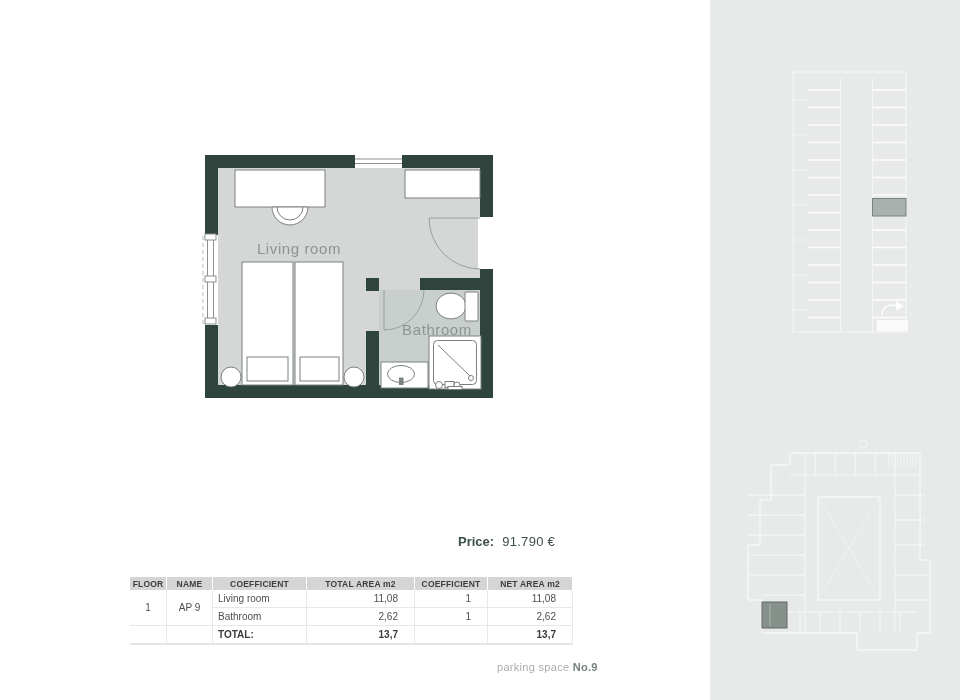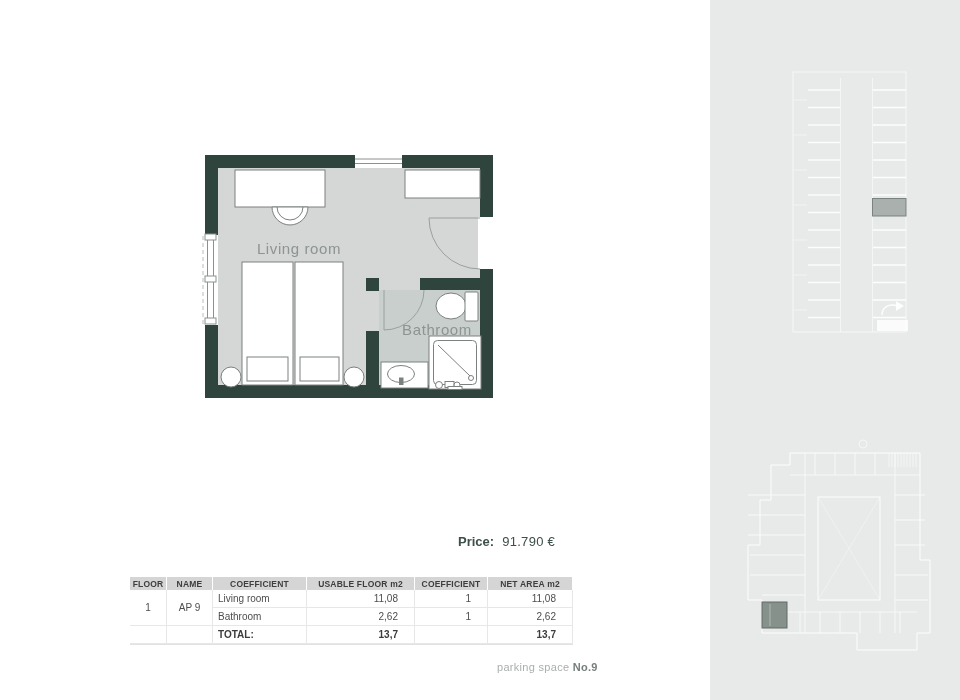--- a/index.html
+++ b/index.html
@@ -130,21 +130,21 @@
 
   <div class="price">
     <span class="p-label">Price:</span>
     <span class="p-value">91.790 €</span>
   </div>
 
   <div class="area-table">
     <div class="th">FLOOR</div>
     <div class="th">NAME</div>
     <div class="th">COEFFICIENT</div>
-    <div class="th">USABLE FLOOR m2</div>
+    <div class="th">TOTAL AREA m2</div>
     <div class="th">COEFFICIENT</div>
     <div class="th">NET AREA m2</div>
 
     <div class="td center span2">1</div>
     <div class="td center span2">AP 9</div>
 
     <div class="td left" style="grid-row:2">Living room</div>
     <div class="td right" style="grid-row:2">11,08</div>
     <div class="td right" style="grid-row:2">1</div>
     <div class="td right" style="grid-row:2">11,08</div>

